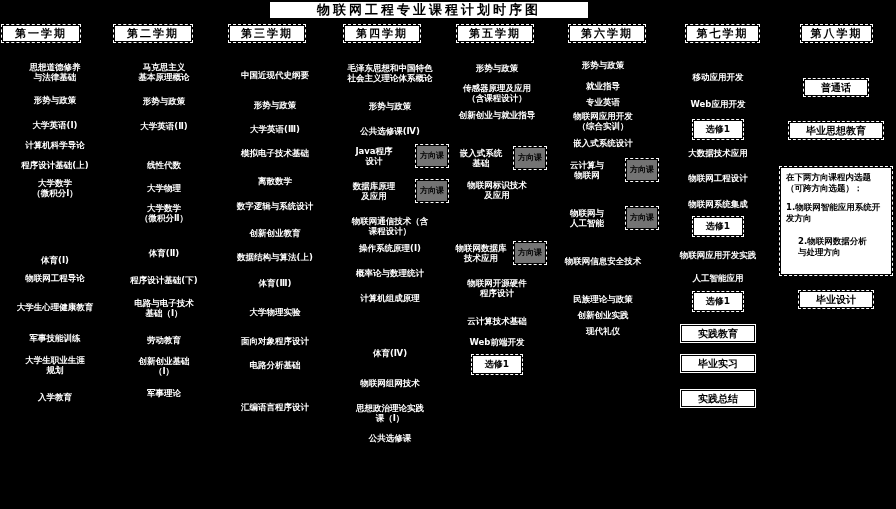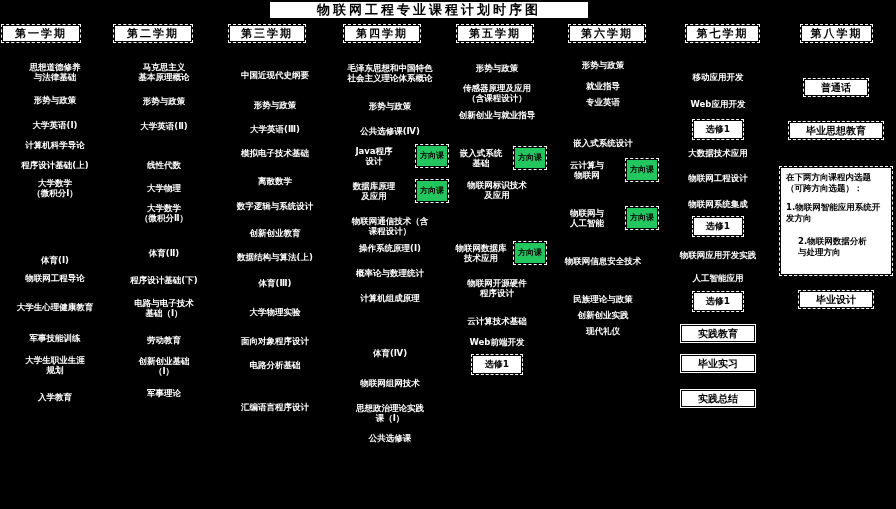--- a/index.html
+++ b/index.html
@@ -16,21 +16,21 @@
   .sem-header{
     position:absolute;top:26px;height:15px;background:#ffffff;color:#000000;
     font-size:11px;font-weight:bold;text-align:center;line-height:15px;
     letter-spacing:2px;outline:1px dashed #ffffff;outline-offset:1px;
   }
   .item{position:absolute;}
   .course{color:#ffffff;font-size:8.5px;font-weight:bold;line-height:10px;
     text-align:center;display:flex;align-items:center;}
   .course .ctext{flex:1;}
   .tag{
-    display:inline-block;background:#22c55e;color:#000000;font-size:8px;
+    display:inline-block;background:#737373;color:#000000;font-size:8px;
     font-weight:bold;padding:5px 3px;outline:1px dashed #ffffff;outline-offset:1px;
     flex:0 0 auto;margin-right:2px;
   }
   .boxwrap{text-align:center;}
   .tagbox{
     display:inline-block;background:#ffffff;color:#000000;font-size:9px;
     font-weight:bold;padding:2px 12px;outline:1px dashed #ffffff;outline-offset:1px;
   }
   .widebox{
     display:inline-block;background:#ffffff;color:#000000;font-size:10px;
@@ -380,20 +380,26 @@
       </div>
     </div>
     <div class="item course" style="left: 547px; top: 81px; width: 112px;">
       <div class="ctext">
         <div>就业指导</div>
       </div>
     </div>
     <div class="item course" style="left: 547px; top: 97px; width: 112px;">
       <div class="ctext">
         <div>专业英语</div>
+      </div>
+    </div>
+    <div class="item course" style="left: 547px; top: 111px; width: 112px;">
+      <div class="ctext">
+        <div>物联网应用开发</div>
+        <div>（综合实训）</div>
       </div>
     </div>
     <div class="item course" style="left: 547px; top: 138px; width: 112px;">
       <div class="ctext">
         <div>嵌入式系统设计</div>
       </div>
     </div>
     <div class="item course" style="left: 547px; top: 160px; width: 112px;">
       <div class="ctext">
         <div>云计算与</div>

